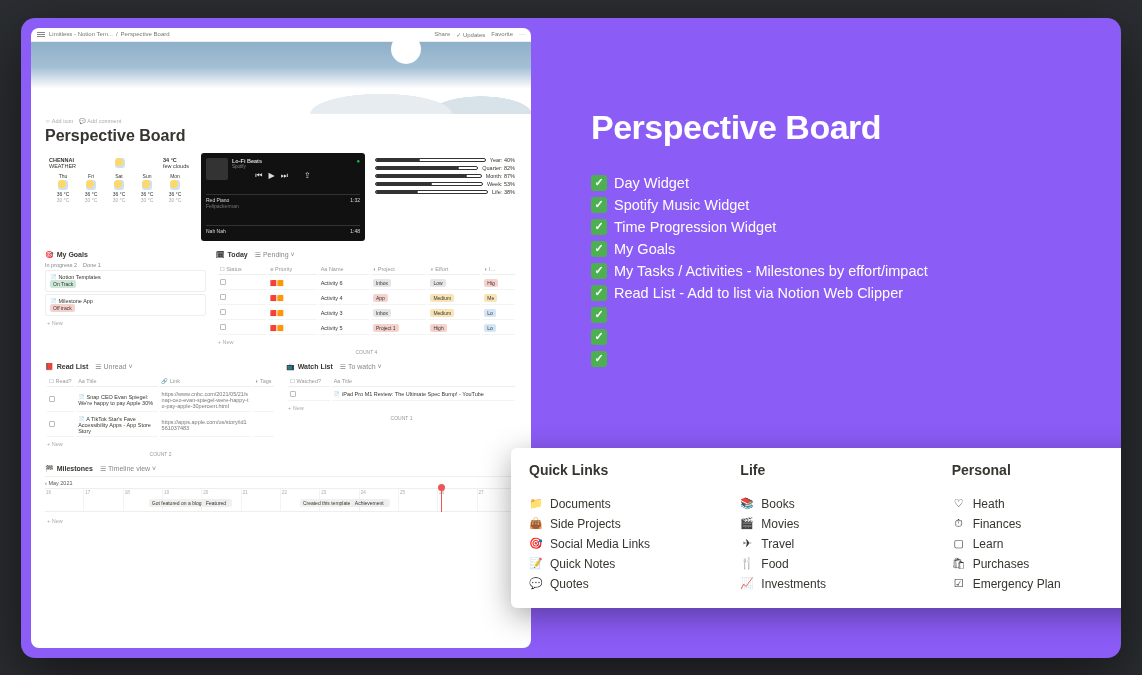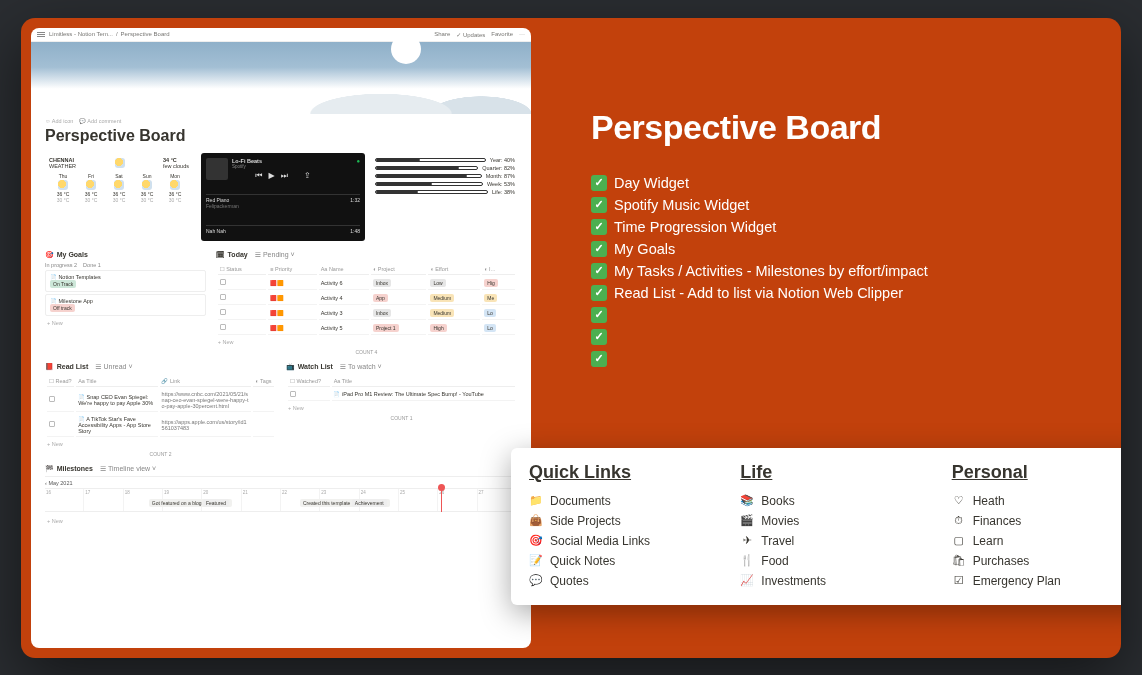--- a/index.html
+++ b/index.html
@@ -1,17 +1,17 @@
 <!DOCTYPE html>
 <html><head>
 <meta charset="utf-8">
 <style>
 * { margin:0; padding:0; box-sizing:border-box; font-family:-apple-system,BlinkMacSystemFont,"Segoe UI",Helvetica,Arial,sans-serif; }
 body { background:#2a2d31; width:1142px; height:675px; overflow:hidden; display:flex; align-items:center; justify-content:center; }
-.frame { width:1100px; height:640px; background:#c2410c; border-radius:14px; box-shadow:0 20px 60px rgba(0,0,0,.5); display:flex; position:relative; overflow:hidden; }
+.frame { width:1100px; height:640px; background:#8b5cf6; border-radius:14px; box-shadow:0 20px 60px rgba(0,0,0,.5); display:flex; position:relative; overflow:hidden; }
 .left-panel { width:500px; background:#fff; border-radius:8px; margin:10px; overflow:hidden; display:flex; flex-direction:column; font-size:6px; color:#37352f; position:relative; }
 .topbar { height:14px; display:flex; align-items:center; padding:0 6px; border-bottom:1px solid #eee; color:#787774; gap:4px; }
 .topbar .crumb { display:flex; gap:3px; align-items:center; }
 .topbar .right { margin-left:auto; display:flex; gap:6px; }
 .hero { height:72px; background:linear-gradient(#8fb0c9 0%,#a3bfd4 35%,#fff 65%); position:relative; }
 .hero::after { content:""; position:absolute; bottom:0; left:0; right:0; height:40px; background:
  radial-gradient(ellipse 120px 40px at 30% 100%,#fff 50%,transparent 51%),
  radial-gradient(ellipse 140px 40px at 70% 100%,#e6ecf0 50%,transparent 51%),
  radial-gradient(ellipse 100px 35px at 90% 100%,#d8e2e9 50%,transparent 51%); }
 .moon { position:absolute; top:-8px; right:110px; width:30px; height:30px; background:#fff; border-radius:50%; }
@@ -54,21 +54,21 @@
 .tl-event { position:absolute; background:#f1f1ef; border-radius:2px; font-size:5px; padding:0 3px; height:8px; line-height:8px;}
 
 .right-panel { flex:1; padding:90px 32px 20px 50px; color:#fff; }
 .rp-title { font-size:34px; font-weight:800; margin-bottom:28px; letter-spacing:-0.5px;}
 .features { list-style:none; }
 .features li { font-size:14.5px; margin:6px 0; display:flex; align-items:center; gap:7px;}
 .check { width:16px; height:16px; background:#4caf50; border-radius:3px; color:#fff; font-size:11px; display:flex; align-items:center; justify-content:center; font-weight:bold;}
 
 .popover { position:absolute; left:490px; top:430px; width:640px; background:#fff; border-radius:6px; box-shadow:0 8px 30px rgba(0,0,0,.35); padding:14px 18px; display:flex; gap:30px; color:#37352f; z-index:10;}
 .pop-col { flex:1; }
-.pop-col h4 { font-size:18px; font-weight:600; margin-bottom:8px;text-decoration:underline; }
+.pop-col h4 { font-size:14px; font-weight:600; margin-bottom:16px; }
 .pop-col .link { font-size:12px; color:#37352f; padding:3px 0; display:flex; align-items:center; gap:7px;}
 .ico { width:14px; height:14px; display:inline-flex; align-items:center; justify-content:center; font-size:11px;}
 .menu-icon{width:8px;display:inline-flex;flex-direction:column;gap:1px;}
 .menu-icon i{height:1px;background:#888;}
 </style>
 </head>
 <body>
 
 <div class="frame">
 

